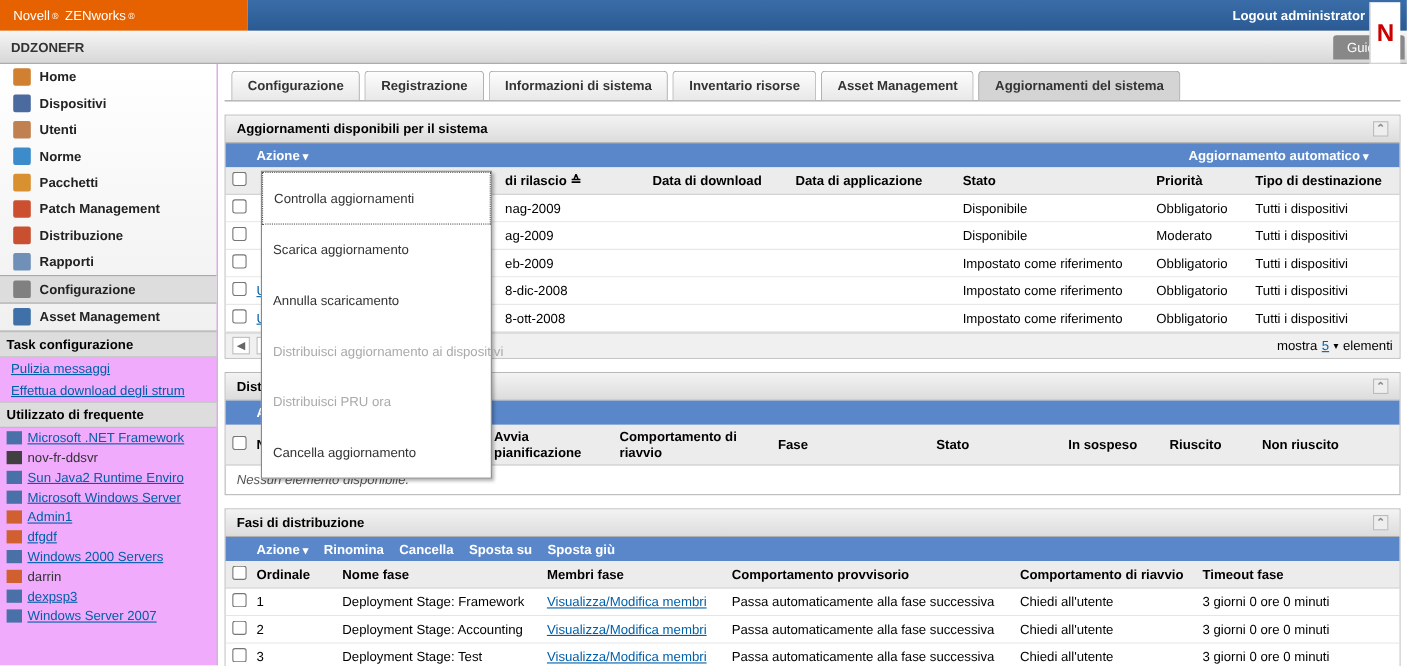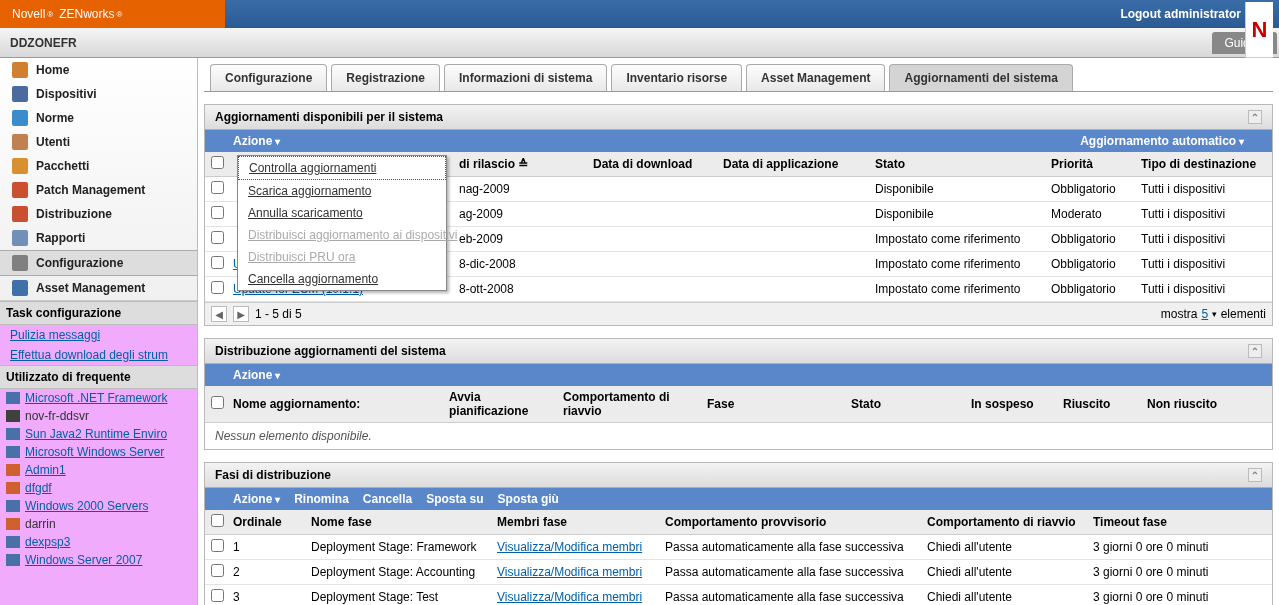--- a/index.html
+++ b/index.html
@@ -68,21 +68,21 @@
 .c2-nonr { flex:1; }
 
 .c3-ord { width: 78px; }
 .c3-name { width: 186px; }
 .c3-mem { width: 168px; }
 .c3-comp { width: 262px; }
 .c3-riav { width: 166px; }
 .c3-time { flex:1; }
 
 .action-menu { position: absolute; background: #fff; border: 1px solid #888; box-shadow: 2px 2px 3px rgba(0,0,0,0.3); z-index: 100; }
-.action-menu .mi { padding: 4px 10px; color: #333; cursor: pointer; white-space: nowrap; text-decoration: underline; }
+.action-menu .mi { padding: 16px 10px; color: #333; cursor: pointer; white-space: nowrap; }
 .action-menu .mi.sel { border: 1px dotted #555; }
 .action-menu .mi.disabled { color: #aaa; }
 
 .empty-msg { padding: 6px 10px; font-style: italic; color: #555;}
 .action-link { color:#fff; cursor:pointer;}
 </style>
 </head>
 <body>
 
 <div class="top-bar">
@@ -112,26 +112,26 @@
     <div class="nav-list" id="nav-list">
         <div class="nav-item">
           <span class="nav-icon" style="background:#d08030;border-radius:2px;"></span>
           <span>Home</span>
         </div>
         <div class="nav-item">
           <span class="nav-icon" style="background:#4a6aa0;border-radius:2px;"></span>
           <span>Dispositivi</span>
         </div>
         <div class="nav-item">
+          <span class="nav-icon" style="background:#c08050;border-radius:2px;"></span>
+          <span>Utenti</span>
+        </div>
+        <div class="nav-item">
           <span class="nav-icon" style="background:#3c8ccc;border-radius:2px;"></span>
           <span>Norme</span>
-        </div>
-        <div class="nav-item">
-          <span class="nav-icon" style="background:#c08050;border-radius:2px;"></span>
-          <span>Utenti</span>
         </div>
         <div class="nav-item">
           <span class="nav-icon" style="background:#d89030;border-radius:2px;"></span>
           <span>Pacchetti</span>
         </div>
         <div class="nav-item">
           <span class="nav-icon" style="background:#cc5030;border-radius:2px;"></span>
           <span>Patch Management</span>
         </div>
         <div class="nav-item">

